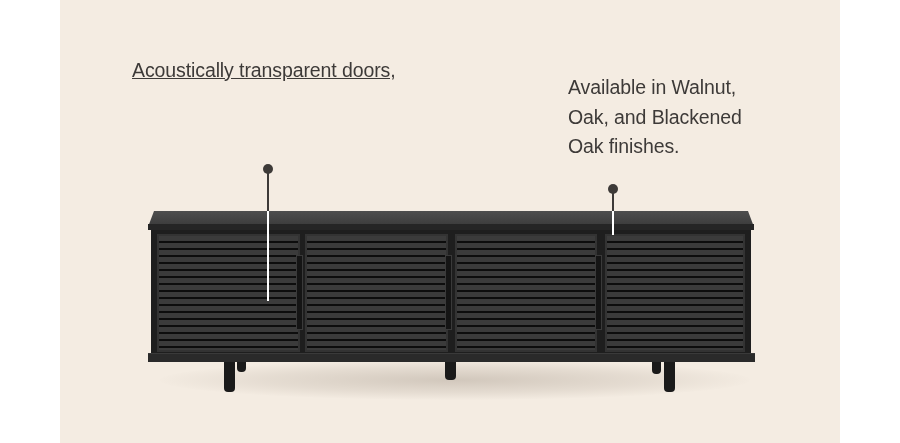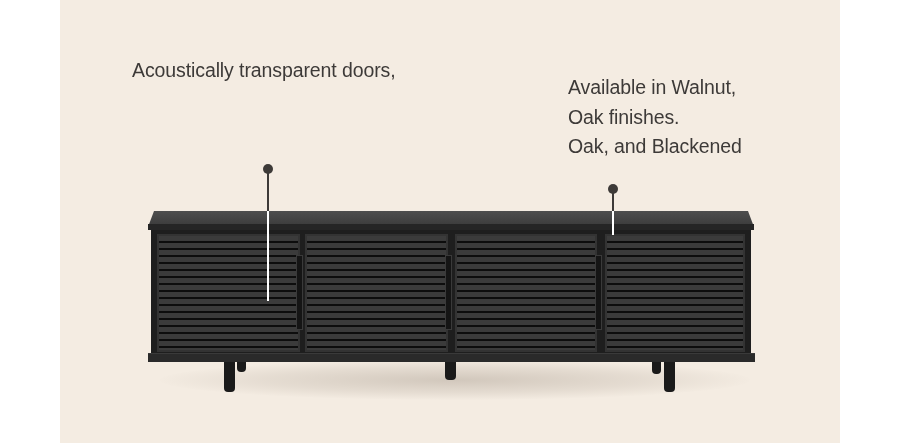--- a/index.html
+++ b/index.html
@@ -1,19 +1,19 @@
 <!DOCTYPE html>
 <html><head>
 <meta charset="utf-8">
 <style>
   html, body { margin:0; padding:0; }
   body { width:900px; height:443px; background:#ffffff; position:relative; overflow:hidden; font-family:"Liberation Sans", sans-serif; }
   .panel { position:absolute; left:60px; top:0; width:780px; height:443px; background:#f4ece2; }
   .caption { position:absolute; color:#3d3a38; font-size:19.5px; line-height:29.5px; letter-spacing:-0.1px; }
-  .cap-left { left:132px; top:56px; width:330px; }
+  .cap-left { left:132px; top:56px; width:330px;text-decoration:underline; }
   .cap-right { left:568px; top:73px; width:230px; }
   .cap-line { display:block; white-space:nowrap; }
   .dot { position:absolute; width:10px; height:10px; border-radius:50%; background:#3d3a38; }
   .stem { position:absolute; width:2px; background:#3d3a38; }
   .stem-white { position:absolute; width:2px; background:#ffffff; }
 
   .shadow { position:absolute; left:160px; top:360px; width:590px; height:40px; border-radius:50%;
     background: radial-gradient(ellipse at center, rgba(120,105,90,0.28) 0%, rgba(120,105,90,0.12) 45%, rgba(244,236,226,0) 72%); }
   .top-surface { position:absolute; left:148px; top:211px; width:606px; height:16px;
     background:linear-gradient(#4e4e4e,#3a3a3a); clip-path:polygon(6px 0, 600px 0, 606px 16px, 0 16px); }
@@ -29,22 +29,22 @@
 <body>
 
 <div class="panel"></div>
 
 <div class="caption cap-left">
   <span class="cap-line">Acoustically transparent doors,</span>
 </div>
 
 <div class="caption cap-right">
   <span class="cap-line">Available in Walnut,</span>
+  <span class="cap-line">Oak, and Blackened</span>
   <span class="cap-line">Oak finishes.</span>
-  <span class="cap-line">Oak, and Blackened</span>
 </div>
 
 <div class="shadow"></div>
 <div class="leg" style="left:224px; top:358px; height:34px;"></div>
 <div class="leg" style="left:237px; top:358px; height:14px; width:9px;"></div>
 <div class="leg" style="left:445px; top:358px; height:22px;"></div>
 <div class="leg" style="left:652px; top:358px; height:16px; width:9px;"></div>
 <div class="leg" style="left:664px; top:358px; height:34px;"></div>
 
 <div class="body"></div>

